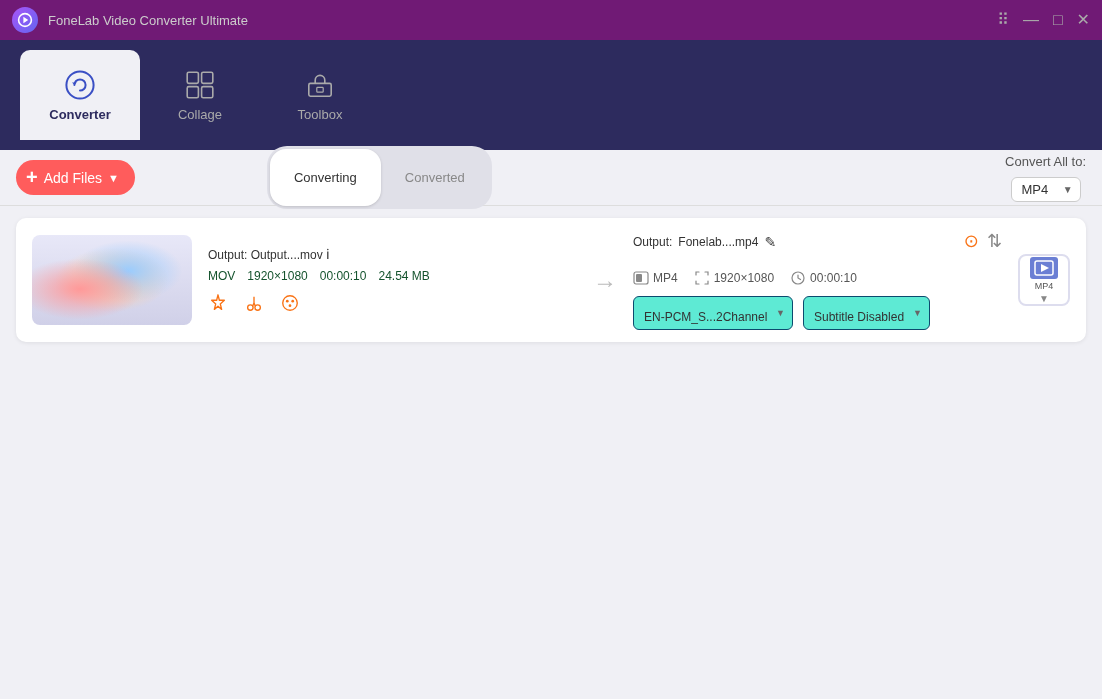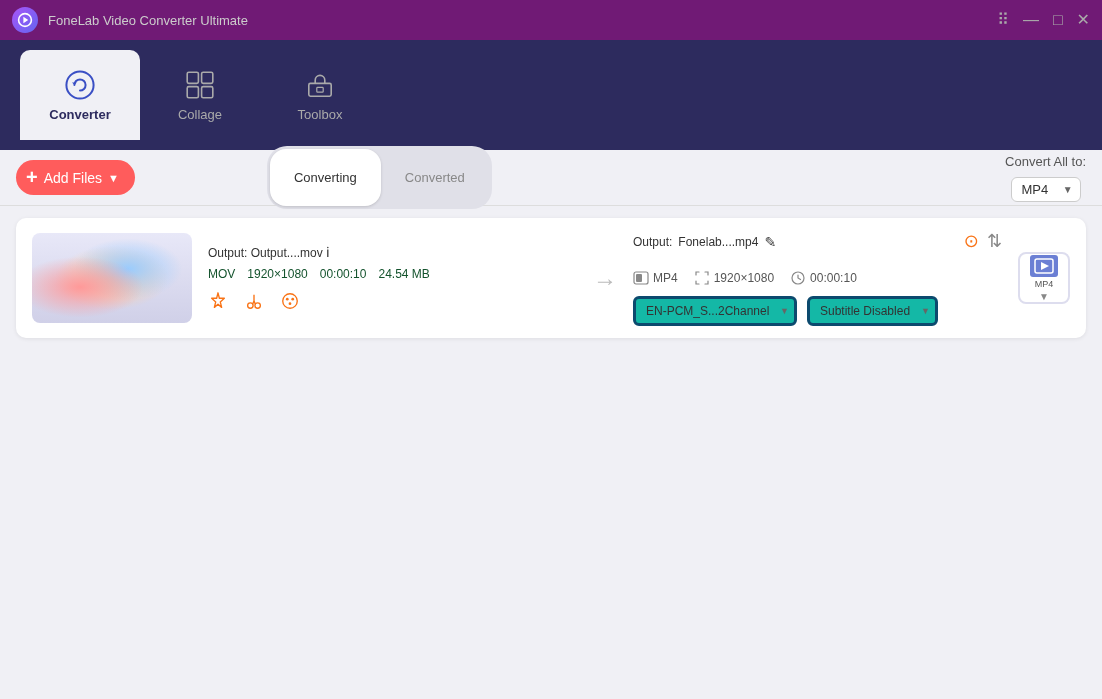--- a/index.html
+++ b/index.html
@@ -174,24 +174,24 @@
     .output-section { flex: 1; min-width: 0; }
     .output-path { font-size: 12px; color: #555; margin-bottom: 8px; display: flex; align-items: center; gap: 6px; }
     .output-path span { color: #333; font-weight: 500; }
     .output-controls { display: flex; align-items: center; gap: 8px; margin-bottom: 10px; justify-content: flex-end; }
 
     .output-meta { display: flex; gap: 16px; font-size: 12px; color: #555; margin-bottom: 10px; }
     .output-meta span { display: flex; align-items: center; gap: 4px; }
 
     .output-dropdowns { display: flex; gap: 10px; }
     .output-dropdown {
-      background: #14b8a6;
-      border: 3px solid #0c4a6e;
+      background: #5eead4;
+      border: 1px solid #0c4a6e;
       border-radius: 6px;
-      padding: 5px 24px 5px 10px;
+      padding: 13px 24px 5px 10px;
       font-size: 12px; color: #333;
       appearance: none; cursor: pointer;
     }
     .dropdown-wrap {
       position: relative; display: inline-block;
     }
     .dropdown-wrap::after {
       content: '▼';
       position: absolute; right: 8px; top: 50%;
       transform: translateY(-50%);

